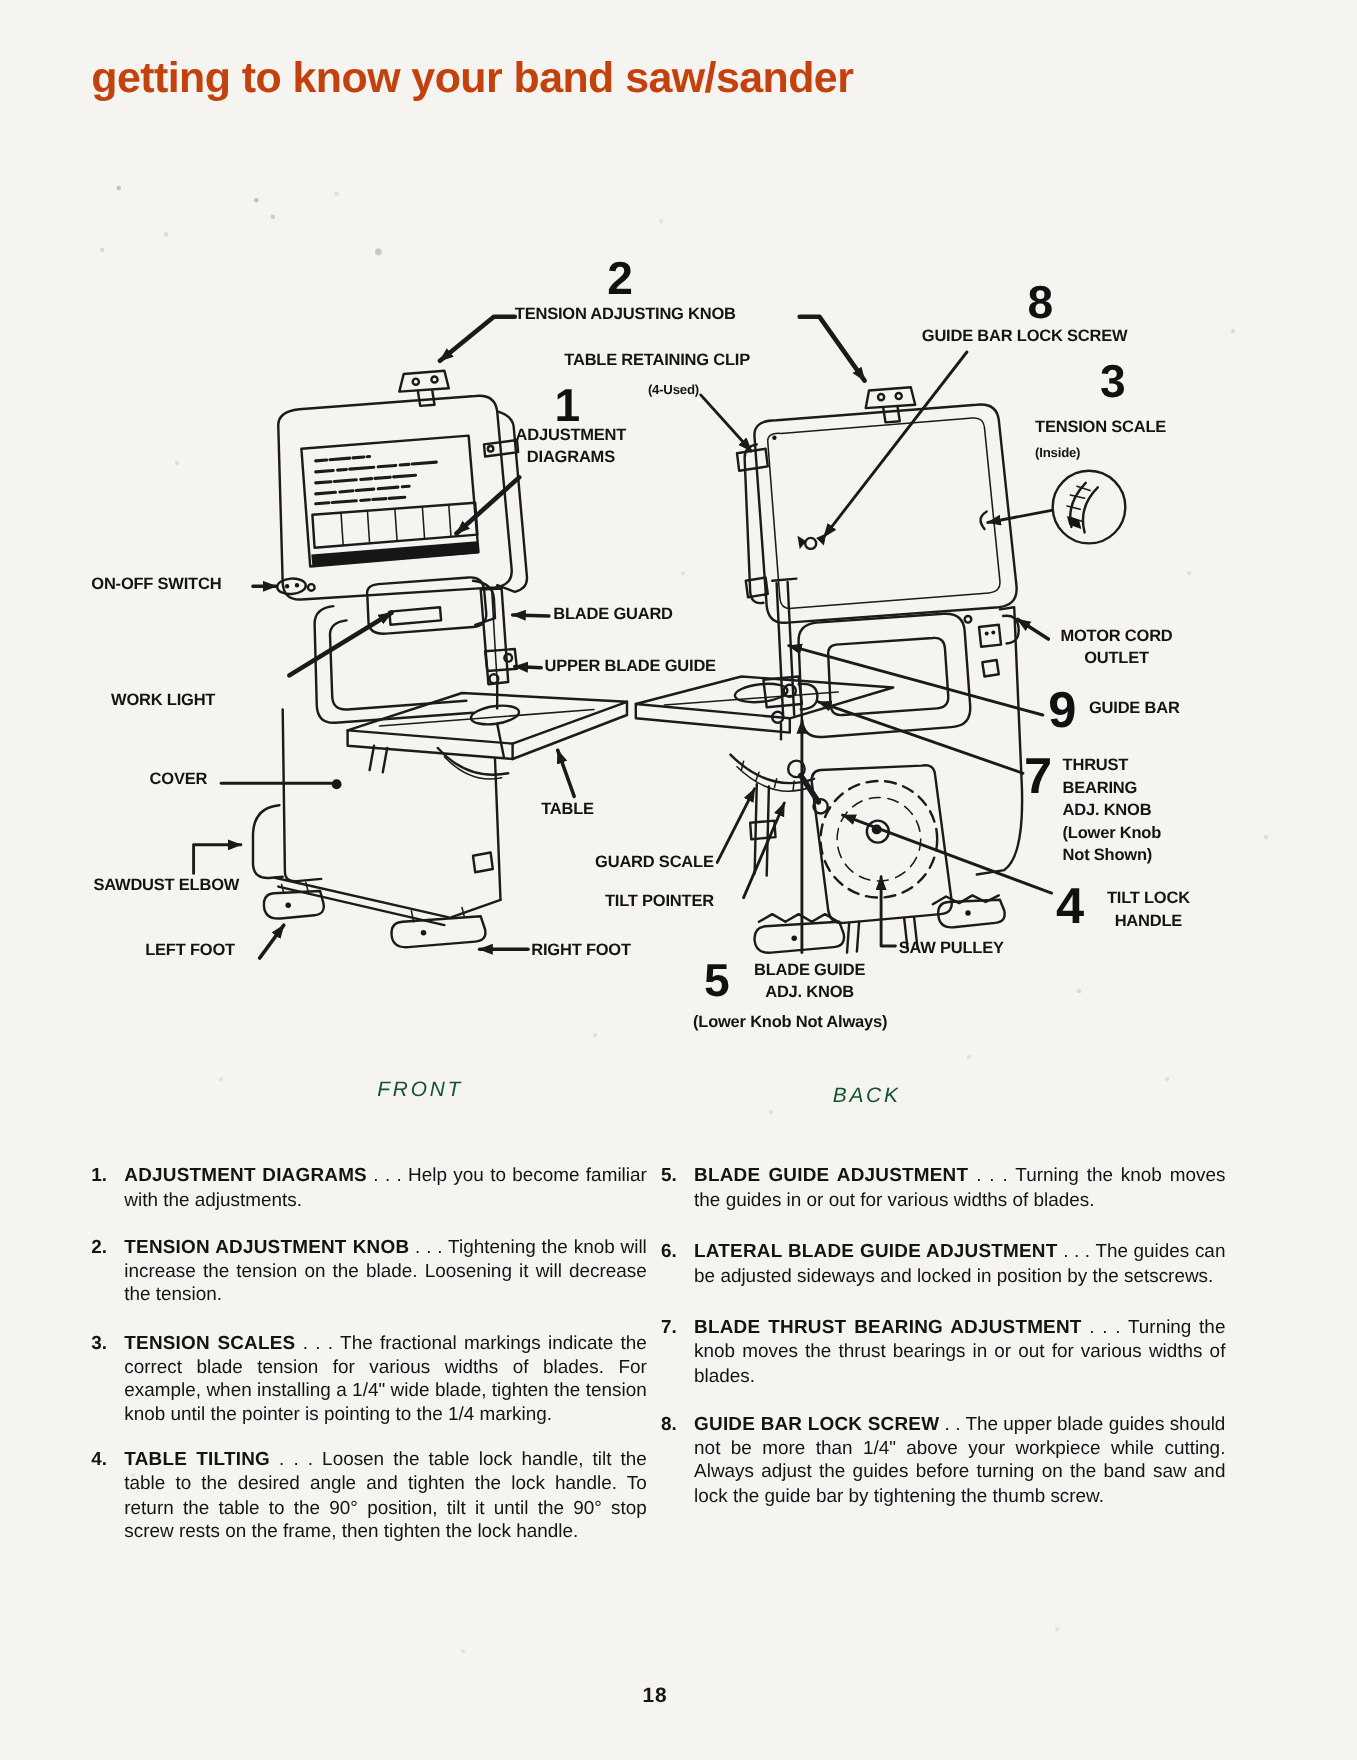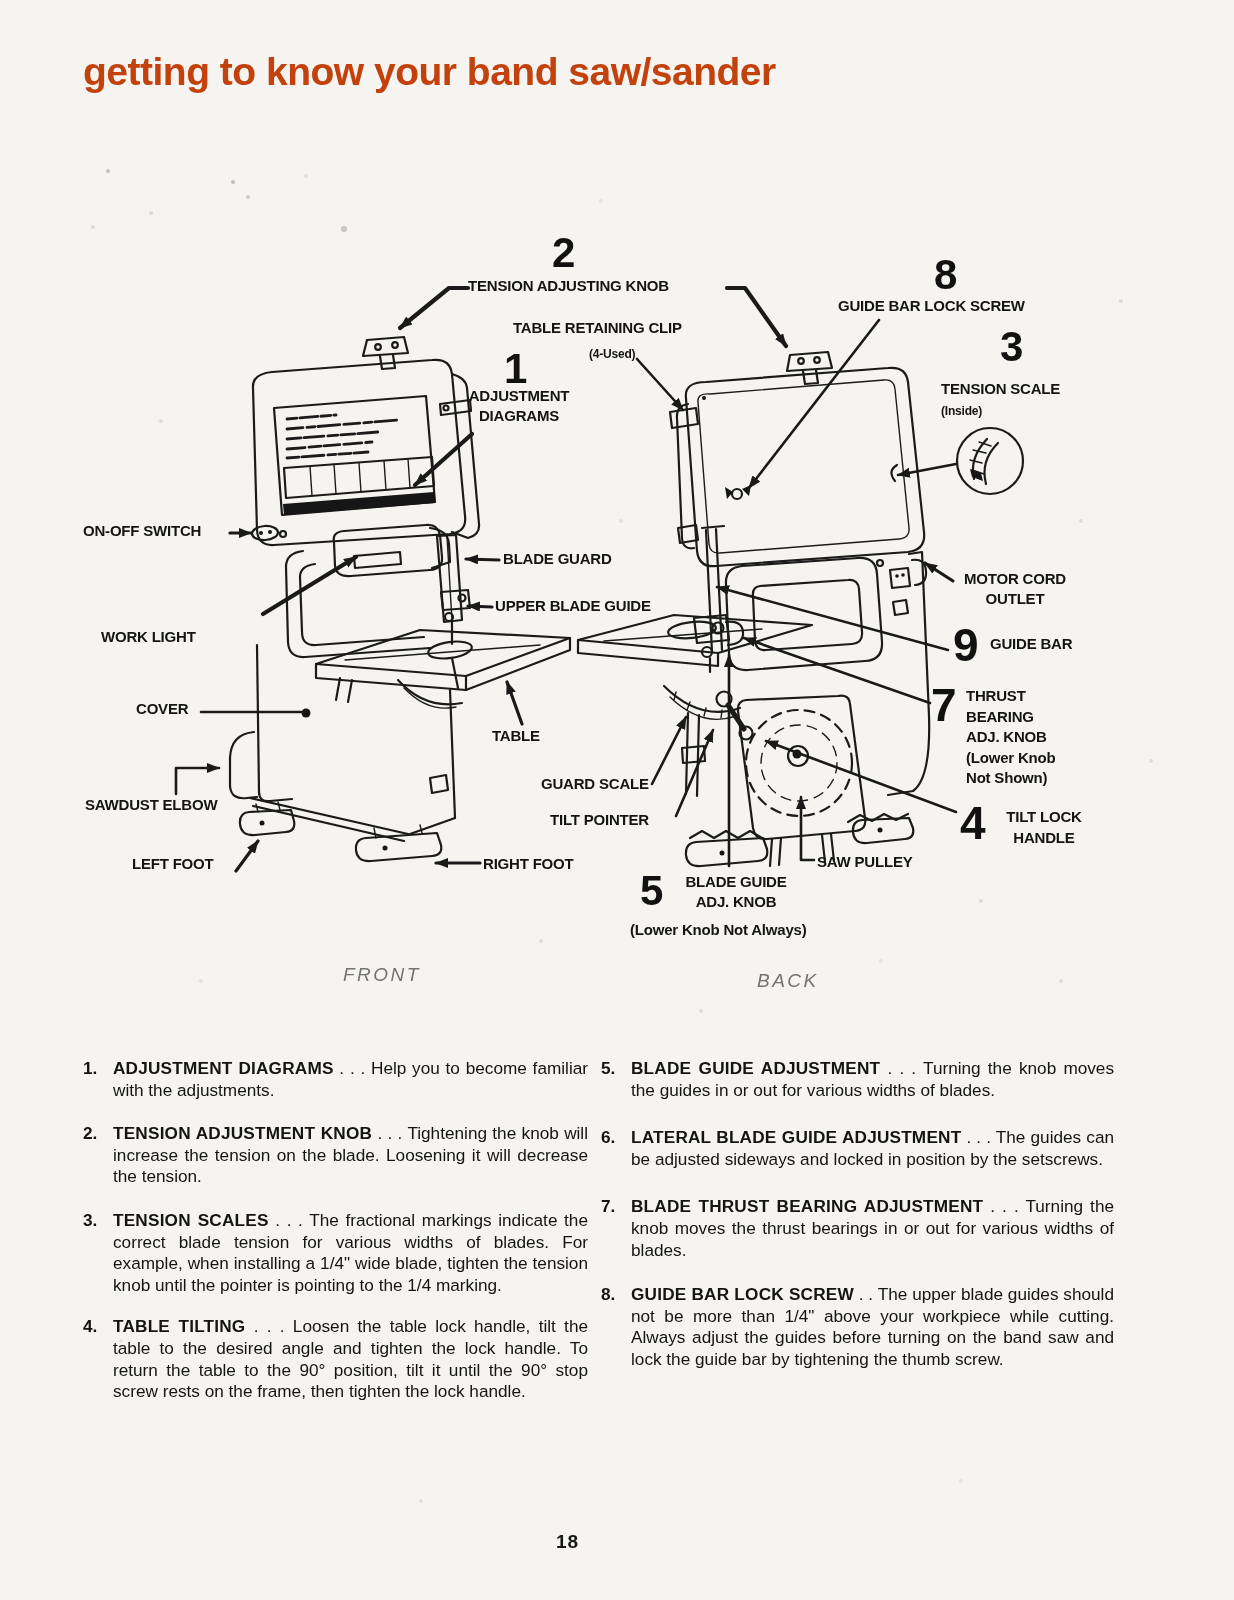--- a/index.html
+++ b/index.html
@@ -6,29 +6,29 @@
   .page{position:relative;width:1234px;height:1600px;background:#f5f4f0;overflow:hidden;
         font-family:"Liberation Sans",sans-serif;color:#161616;}
   .title{position:absolute;left:83px;top:50px;margin:0;font-size:39px;font-weight:bold;
          letter-spacing:-0.5px;color:#c2410c;}
   svg{position:absolute;left:0;top:0;}
   .lbl{position:absolute;font-weight:bold;font-size:15px;letter-spacing:-0.2px;color:#141414;
        white-space:nowrap;line-height:20px;}
   .pre{white-space:pre-line;}
   .ctr{text-align:center;}
   .num{position:absolute;font-weight:bold;color:#111;line-height:1;}
-  .cap{position:absolute;font-style:italic;font-size:19px;letter-spacing:2.5px;color:#737373;font-weight:500;}
+  .cap{position:absolute;font-style:italic;font-size:19px;letter-spacing:2.5px;color:#14532d;font-weight:500;margin-top:16px;}
   .legend{position:absolute;top:1058px;font-size:17.2px;line-height:21.6px;color:#141414;text-align:justify;}
   .leg-left{left:83px;width:505px;}
   .leg-right{left:601px;width:513px;}
   .leg-item{display:flex;}
   .leg-num{font-weight:bold;flex:0 0 30px;width:30px;}
   .leg-body{flex:1;}
   .leg-title{font-weight:bold;letter-spacing:0.2px;}
-  .pageno{position:absolute;left:556px;top:1531px;font-size:19px;font-weight:bold;letter-spacing:1px;}
+  .pageno{position:absolute;left:584px;top:1531px;font-size:19px;font-weight:bold;letter-spacing:1px;}
   
   .s{fill:none;stroke:#1b1b1b;stroke-width:2.2;stroke-linecap:round;stroke-linejoin:round;}
   .thin{stroke-width:1.4;}
   .sq{stroke-width:2.8;}
   .f{fill:#161616;stroke:none;}
   .dash{stroke-dasharray:10 7;}
   .arr{fill:none;stroke:#1a1a1a;stroke-width:2.6;stroke-linecap:round;stroke-linejoin:round;}
   .arr3{stroke-width:3.2;}
   .arr4{stroke-width:4.2;}
   .speckles{position:absolute;left:0;top:0;width:2px;height:2px;border-radius:50%;

